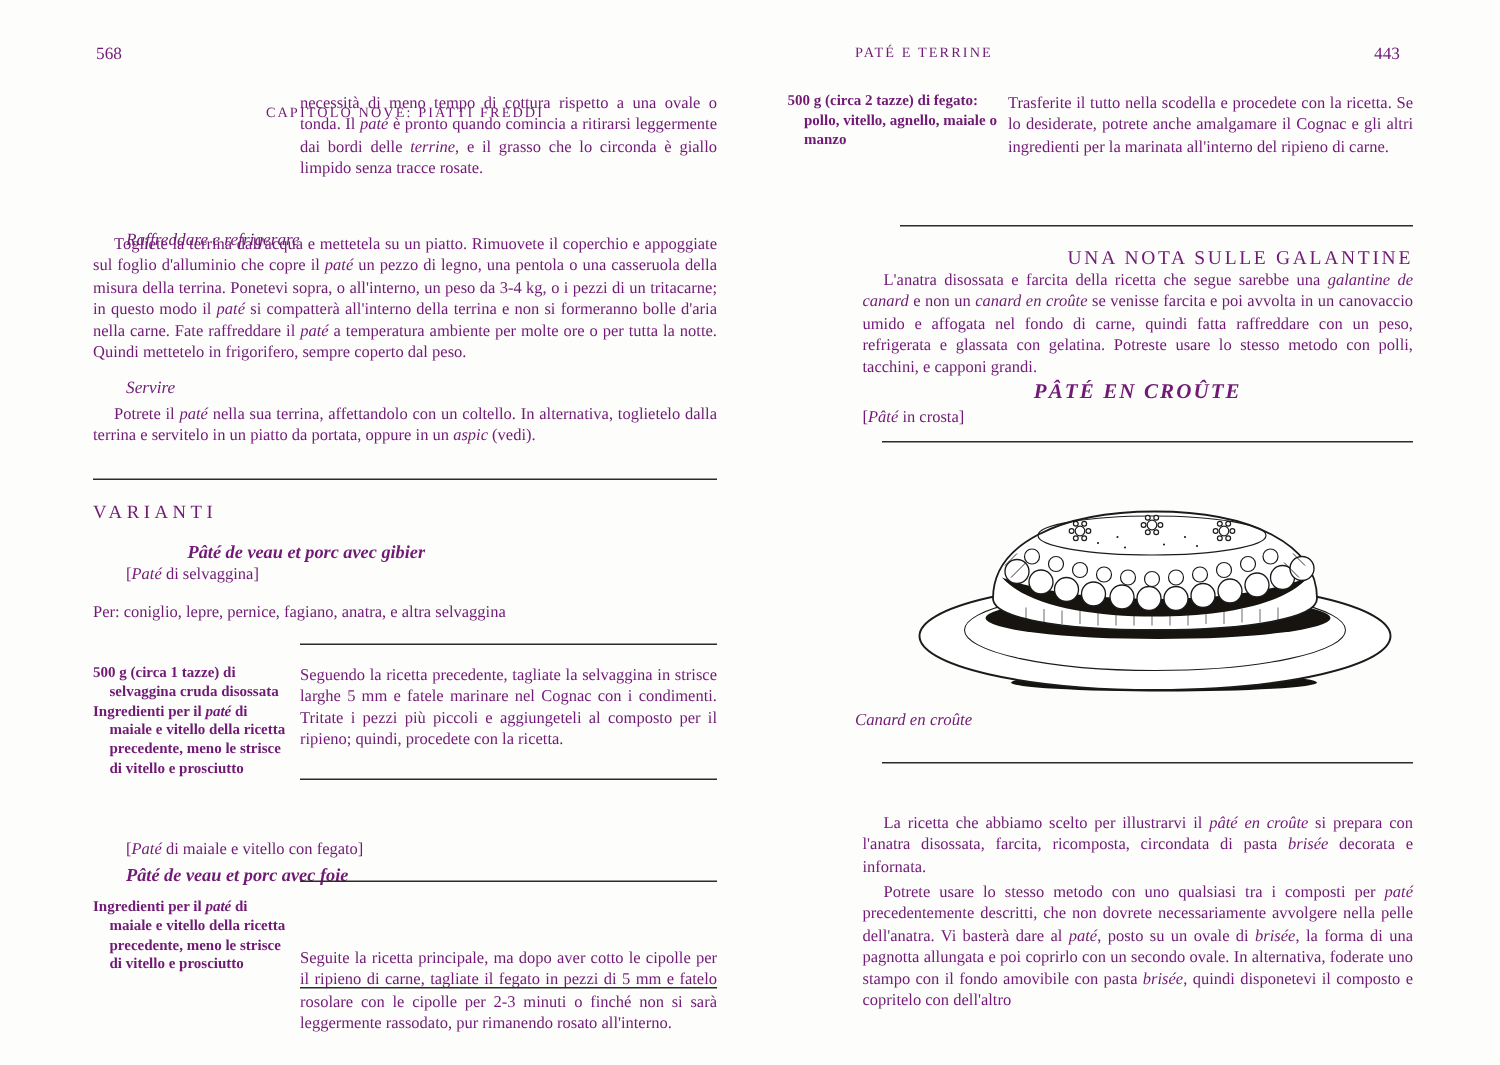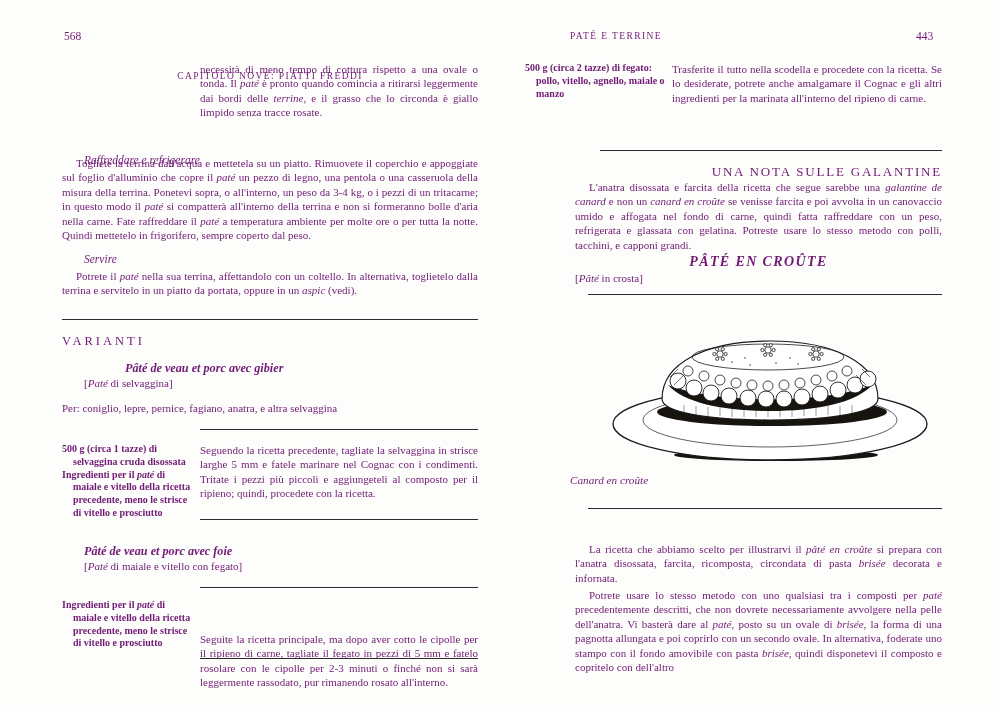--- a/index.html
+++ b/index.html
@@ -56,21 +56,21 @@
   <div class="abs rule" style="left:200px; top:429px; width:278px;"></div>
 
   <div class="abs ing" style="left:62px; top:443px; width:132px;">
     <div class="item"><span>500 g (circa 1 tazze) di selvaggina cruda disossata</span></div>
     <div class="item"><span>Ingredienti per il </span><span class="it">paté</span><span> di maiale e vitello della ricetta precedente, meno le strisce di vitello e prosciutto</span></div>
   </div>
   <div class="abs body-text just" style="left:200px; top:443px; width:278px;"><span>Seguendo la ricetta precedente, tagliate la selvaggina in strisce larghe 5 mm e fatele marinare nel Cognac con i condimenti. Tritate i pezzi più piccoli e aggiungeteli al composto per il ripieno; quindi, procedete con la ricetta.</span></div>
 
   <div class="abs rule" style="left:200px; top:519px; width:278px;"></div>
 
-  <div class="abs var-title" style="left:84px; top:544px;">Pâté de veau et porc avec foie</div>
+  <div class="abs var-title" style="left:84px; top:576px;">Pâté de veau et porc avec foie</div>
   <div class="abs var-sub" style="left:84px; top:560px;"><span>[</span><span class="it">Paté</span><span> di maiale e vitello con fegato]</span></div>
 
   <div class="abs rule" style="left:200px; top:587px; width:278px;"></div>
 
   <div class="abs ing" style="left:62px; top:599px; width:132px;">
     <div class="item"><span>Ingredienti per il </span><span class="it">paté</span><span> di maiale e vitello della ricetta precedente, meno le strisce di vitello e prosciutto</span></div>
   </div>
   <div class="abs body-text just" style="left:200px; top:632px; width:278px;"><span>Seguite la ricetta principale, ma dopo aver cotto le cipolle per il ripieno di carne, tagliate il fegato in pezzi di 5 mm e fatelo rosolare con le cipolle per 2-3 minuti o finché non si sarà leggermente rassodato, pur rimanendo rosato all'interno.</span></div>
 
   <div class="abs rule" style="left:200px; top:658px; width:278px;"></div>

